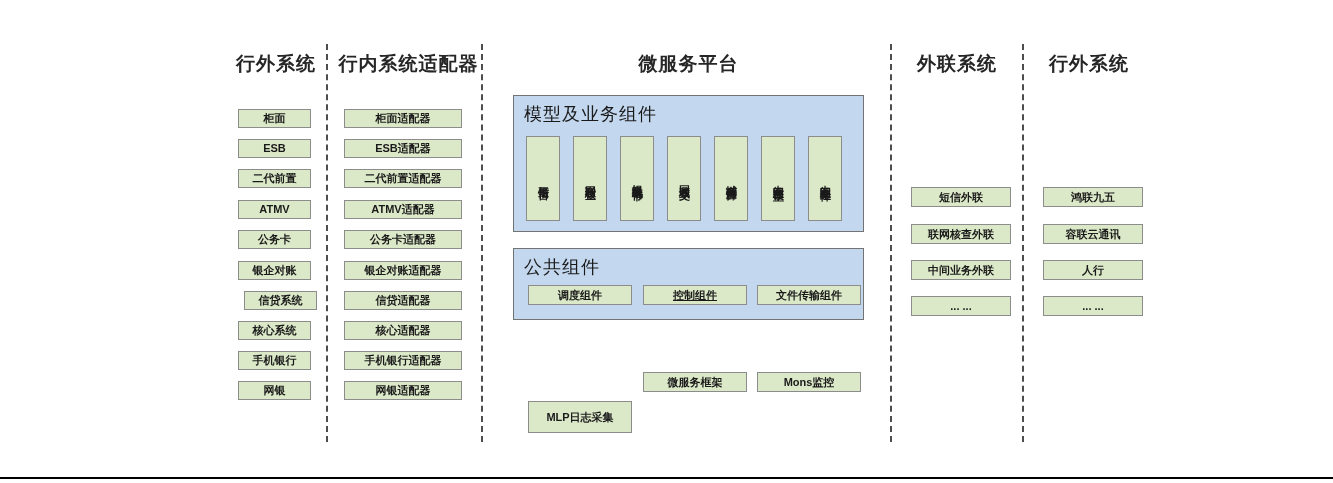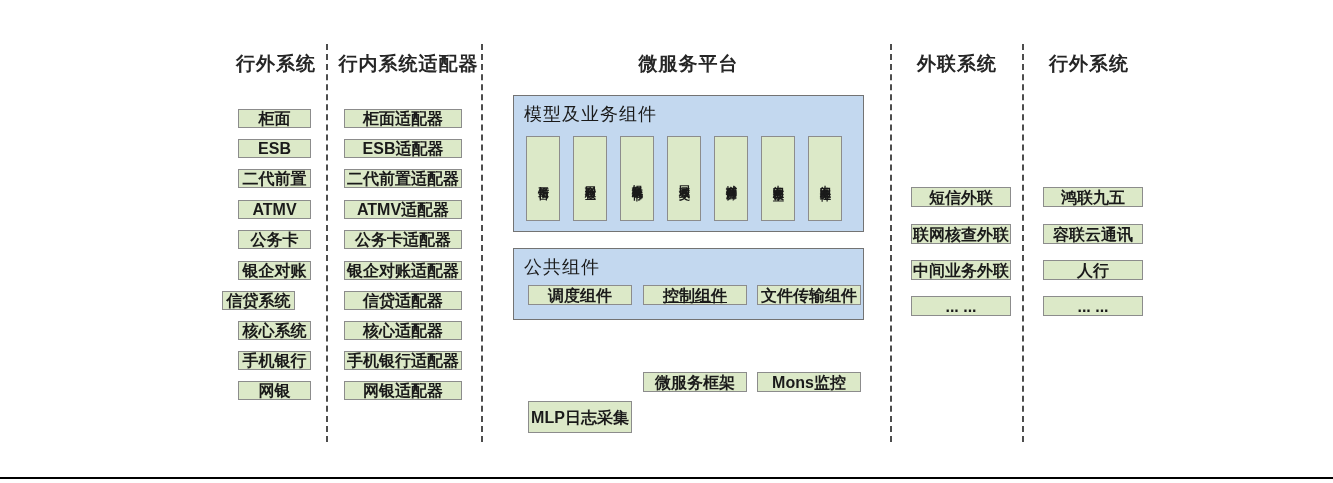--- a/index.html
+++ b/index.html
@@ -48,21 +48,21 @@
     white-space: nowrap;
   }
 
   
   .node {
     position: absolute;
     box-sizing: border-box;
     background: #dce9c8;
     border: 1px solid #8c8c8c;
     color: #1a1a1a;
-    font-size: 16px;
+    font-size: 11px;
     font-weight: bold;
     display: flex;
     align-items: center;
     justify-content: center;
     text-align: center;
     line-height: 13px;
   }
 
   
   .node.vert {
@@ -109,21 +109,21 @@
   <div class="col-title" style="left:896px; top:52px; width:122px;">外联系统</div>
 
   <div class="col-title" style="left:1028px; top:52px; width:122px;">行外系统</div>
 
   <div class="node" style="left:238px; top:109px; width:73px; height:19px;">柜面</div>
   <div class="node" style="left:238px; top:139px; width:73px; height:19px;">ESB</div>
   <div class="node" style="left:238px; top:169px; width:73px; height:19px;">二代前置</div>
   <div class="node" style="left:238px; top:200px; width:73px; height:19px;">ATMV</div>
   <div class="node" style="left:238px; top:230px; width:73px; height:19px;">公务卡</div>
   <div class="node" style="left:238px; top:261px; width:73px; height:19px;">银企对账</div>
-  <div class="node" style="left:222px; top:291px; width:73px; height:19px;">信贷系统</div>
+  <div class="node" style="left:244px; top:291px; width:73px; height:19px;">信贷系统</div>
   <div class="node" style="left:238px; top:321px; width:73px; height:19px;">核心系统</div>
   <div class="node" style="left:238px; top:351px; width:73px; height:19px;">手机银行</div>
   <div class="node" style="left:238px; top:381px; width:73px; height:19px;">网银</div>
 
   <div class="node" style="left:344px; top:109px; width:118px; height:19px;">柜面适配器</div>
   <div class="node" style="left:344px; top:139px; width:118px; height:19px;">ESB适配器</div>
   <div class="node" style="left:344px; top:169px; width:118px; height:19px;">二代前置适配器</div>
   <div class="node" style="left:344px; top:200px; width:118px; height:19px;">ATMV适配器</div>
   <div class="node" style="left:344px; top:230px; width:118px; height:19px;">公务卡适配器</div>
   <div class="node" style="left:344px; top:261px; width:118px; height:19px;">银企对账适配器</div>

